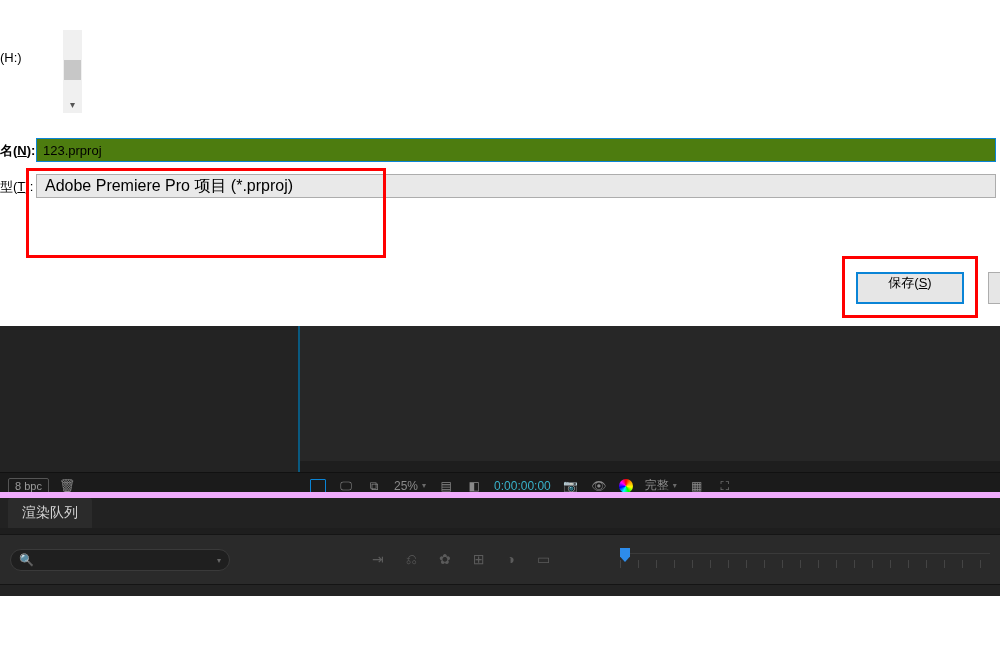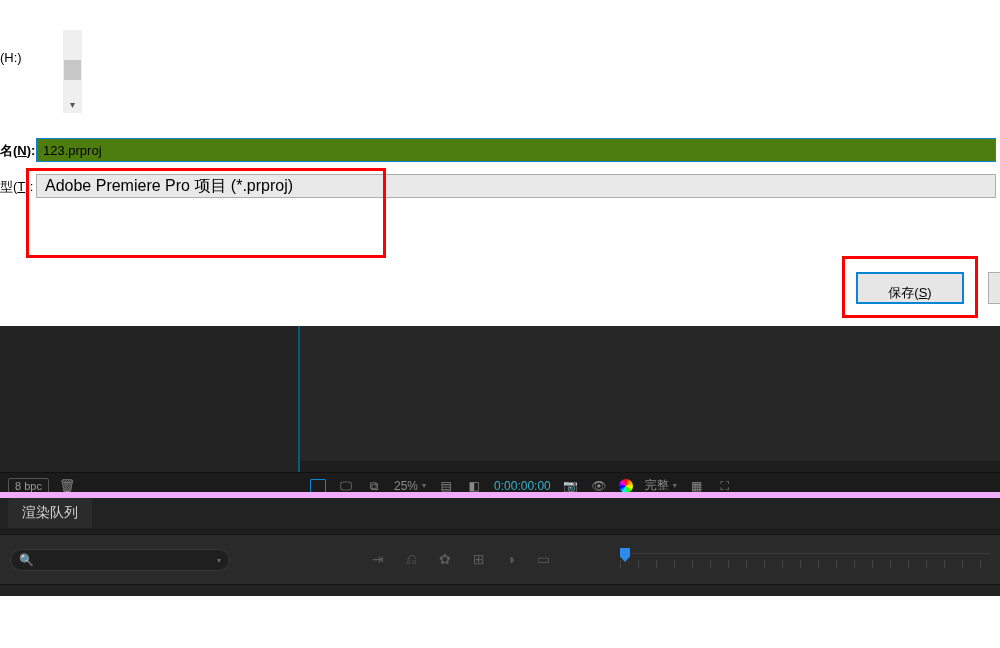--- a/index.html
+++ b/index.html
@@ -18,21 +18,21 @@
   .filename-input { position: absolute; left: 36px; top: 0; width: 960px; height: 24px; border: 1px solid #0a84d6; background: #4d7c0f; padding: 2px 6px; font-size: 13px; outline: none; }
 
   .filetype-row { position: absolute; left: 0; top: 174px; width: 1000px; height: 17px; display: flex; align-items: center; }
   .filetype-row .lbl { position: absolute; left: 0; top: 4px; font-size: 13px; }
   .filetype-select { position: absolute; left: 36px; top: 0; width: 960px; height: 24px; border: 1px solid #adadad; background: #e9e9e9; padding: 2px 8px; font-size: 16px; display: flex; align-items: center; }
 
   
   .hl-type  { position: absolute; left: 26px;  top: 168px; width: 360px; height: 90px;  border: 3px solid #ff0000; pointer-events: none; }
   .hl-save  { position: absolute; left: 842px; top: 256px; width: 136px; height: 62px;  border: 3px solid #ff0000; pointer-events: none; }
 
-  .save-btn { position: absolute; left: 856px; top: 272px; width: 108px; height: 32px; border: 2px solid #0a84d6; background: #e6e6e6; display: flex; align-items: flex-end; justify-content: center; font-size: 13px; cursor: pointer; }
+  .save-btn { position: absolute; left: 856px; top: 272px; width: 108px; height: 32px; border: 2px solid #0a84d6; background: #e6e6e6; display: flex; align-items: flex-start; justify-content: center; font-size: 13px; cursor: pointer; }
   .save-btn span u { text-decoration: underline; }
   .other-btn-sliver { position: absolute; left: 988px; top: 272px; width: 12px; height: 32px; border: 1px solid #adadad; border-right: none; background: #e6e6e6; }
 
   
   .ae { position: absolute; left: 0; top: 326px; width: 1000px; height: 322px; background: #1e1e1e; color: #b8b8b8; font-size: 12px; }
   .ae .viewer-area { position: absolute; left: 300px; top: 0; width: 700px; height: 135px; background: #272727; }
   .ae .panel-left  { position: absolute; left: 0;   top: 0; width: 300px; height: 172px; background: #232323; border-right: 1px solid #0a5a80; }
   .ae .panel-divider { position: absolute; left: 298px; top: 0; width: 2px; height: 172px; background: #0a5a80; }
 
   .ae .proj-footer { position: absolute; left: 0; top: 146px; width: 300px; height: 26px; background: #1b1b1b; border-top: 1px solid #111; display: flex; align-items: center; gap: 10px; padding-left: 8px; }

